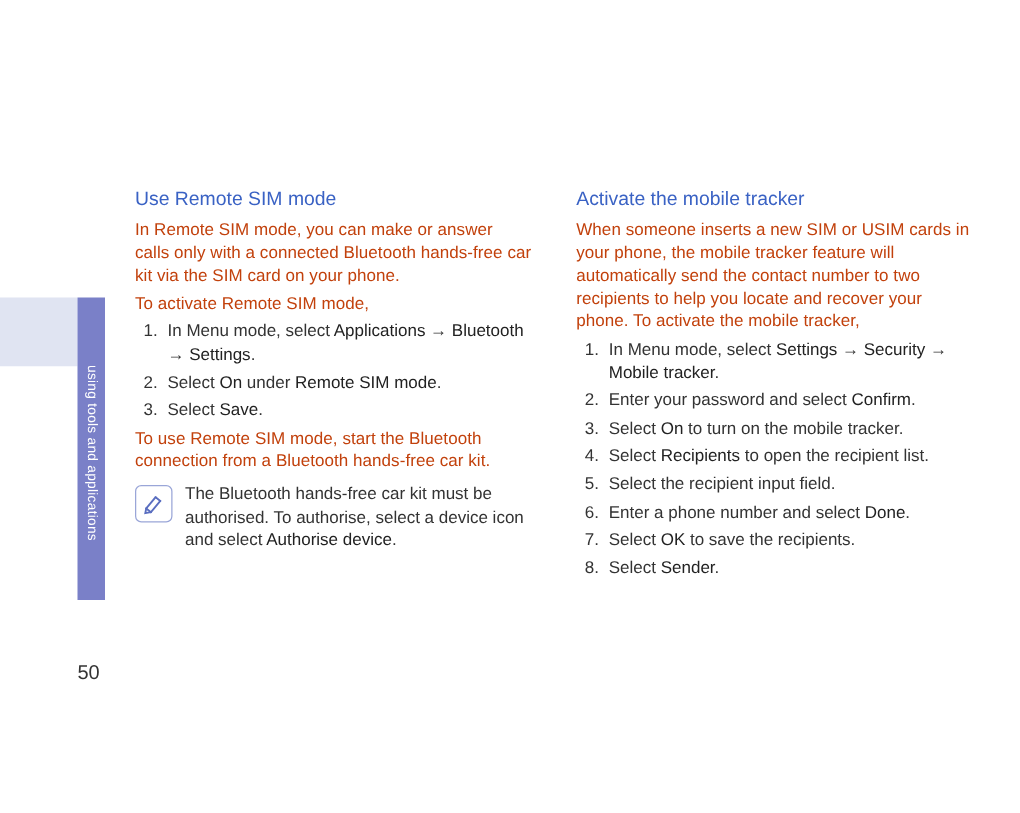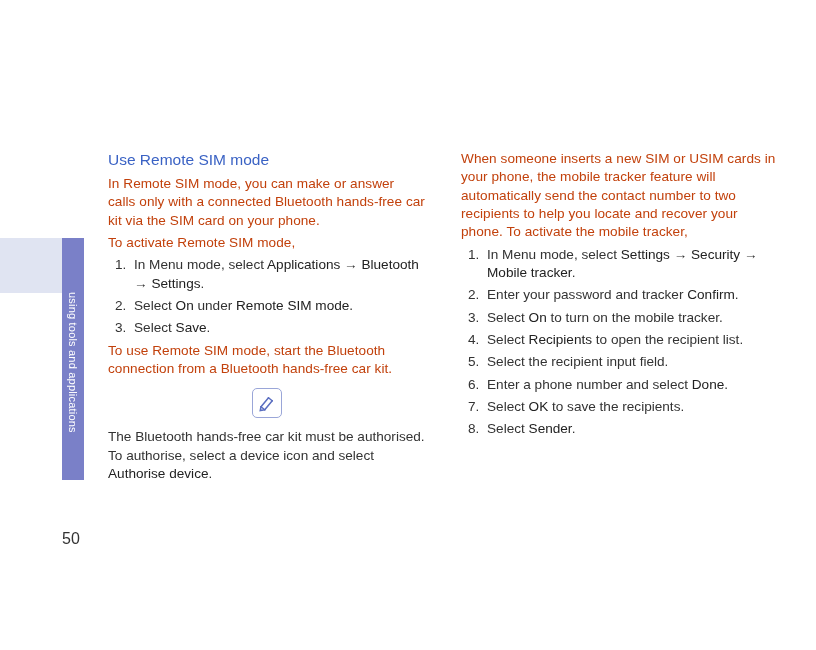--- a/index.html
+++ b/index.html
@@ -90,24 +90,23 @@
     color: #333;
   }
   ol.steps li {
     margin-bottom: 4px;
     padding-left: 4px;
   }
   .b { font-weight: 400; color: #222; }
   .arrow { font-family: Arial, sans-serif; }
   .note-box {
     display: flex;
-    align-items: center;
+    align-items: flex-start;
     gap: 10px;
     margin-top: 8px;
-    flex-direction: column;
   }
   .note-icon {
     flex: 0 0 28px;
     width: 28px;
     height: 28px;
     border: 1px solid #9aa6d8;
     border-radius: 5px;
     display: flex;
     align-items: center;
     justify-content: center;
@@ -160,27 +159,28 @@
             <path d="M4 17 L3 22 L9 21"></path>
           </svg>
         </div>
         <div class="note-text">
           <span>The Bluetooth hands-free car kit must be authorised. To authorise, select a device icon and select </span><span class="b">Authorise device</span><span>.</span>
         </div>
       </div>
     </div>
 
     <div class="col">
+      <h2 class="sec-title">Activate the mobile tracker</h2>
       <p class="body">When someone inserts a new SIM or USIM cards in your phone, the mobile tracker feature will automatically send the contact number to two recipients to help you locate and recover your phone. To activate the mobile tracker,</p>
       <ol class="steps">
         <li>
           <span>In Menu mode, select </span><span class="b">Settings</span><span class="arrow"> → </span><span class="b">Security</span><span class="arrow"> → </span><span class="b">Mobile tracker</span><span>.</span>
         </li>
         <li>
-          <span>Enter your password and tracker </span><span class="b">Confirm</span><span>.</span>
+          <span>Enter your password and select </span><span class="b">Confirm</span><span>.</span>
         </li>
         <li>
           <span>Select </span><span class="b">On</span><span> to turn on the mobile tracker.</span>
         </li>
         <li>
           <span>Select </span><span class="b">Recipients</span><span> to open the recipient list.</span>
         </li>
         <li>
           <span>Select the recipient input field.</span>
         </li>

